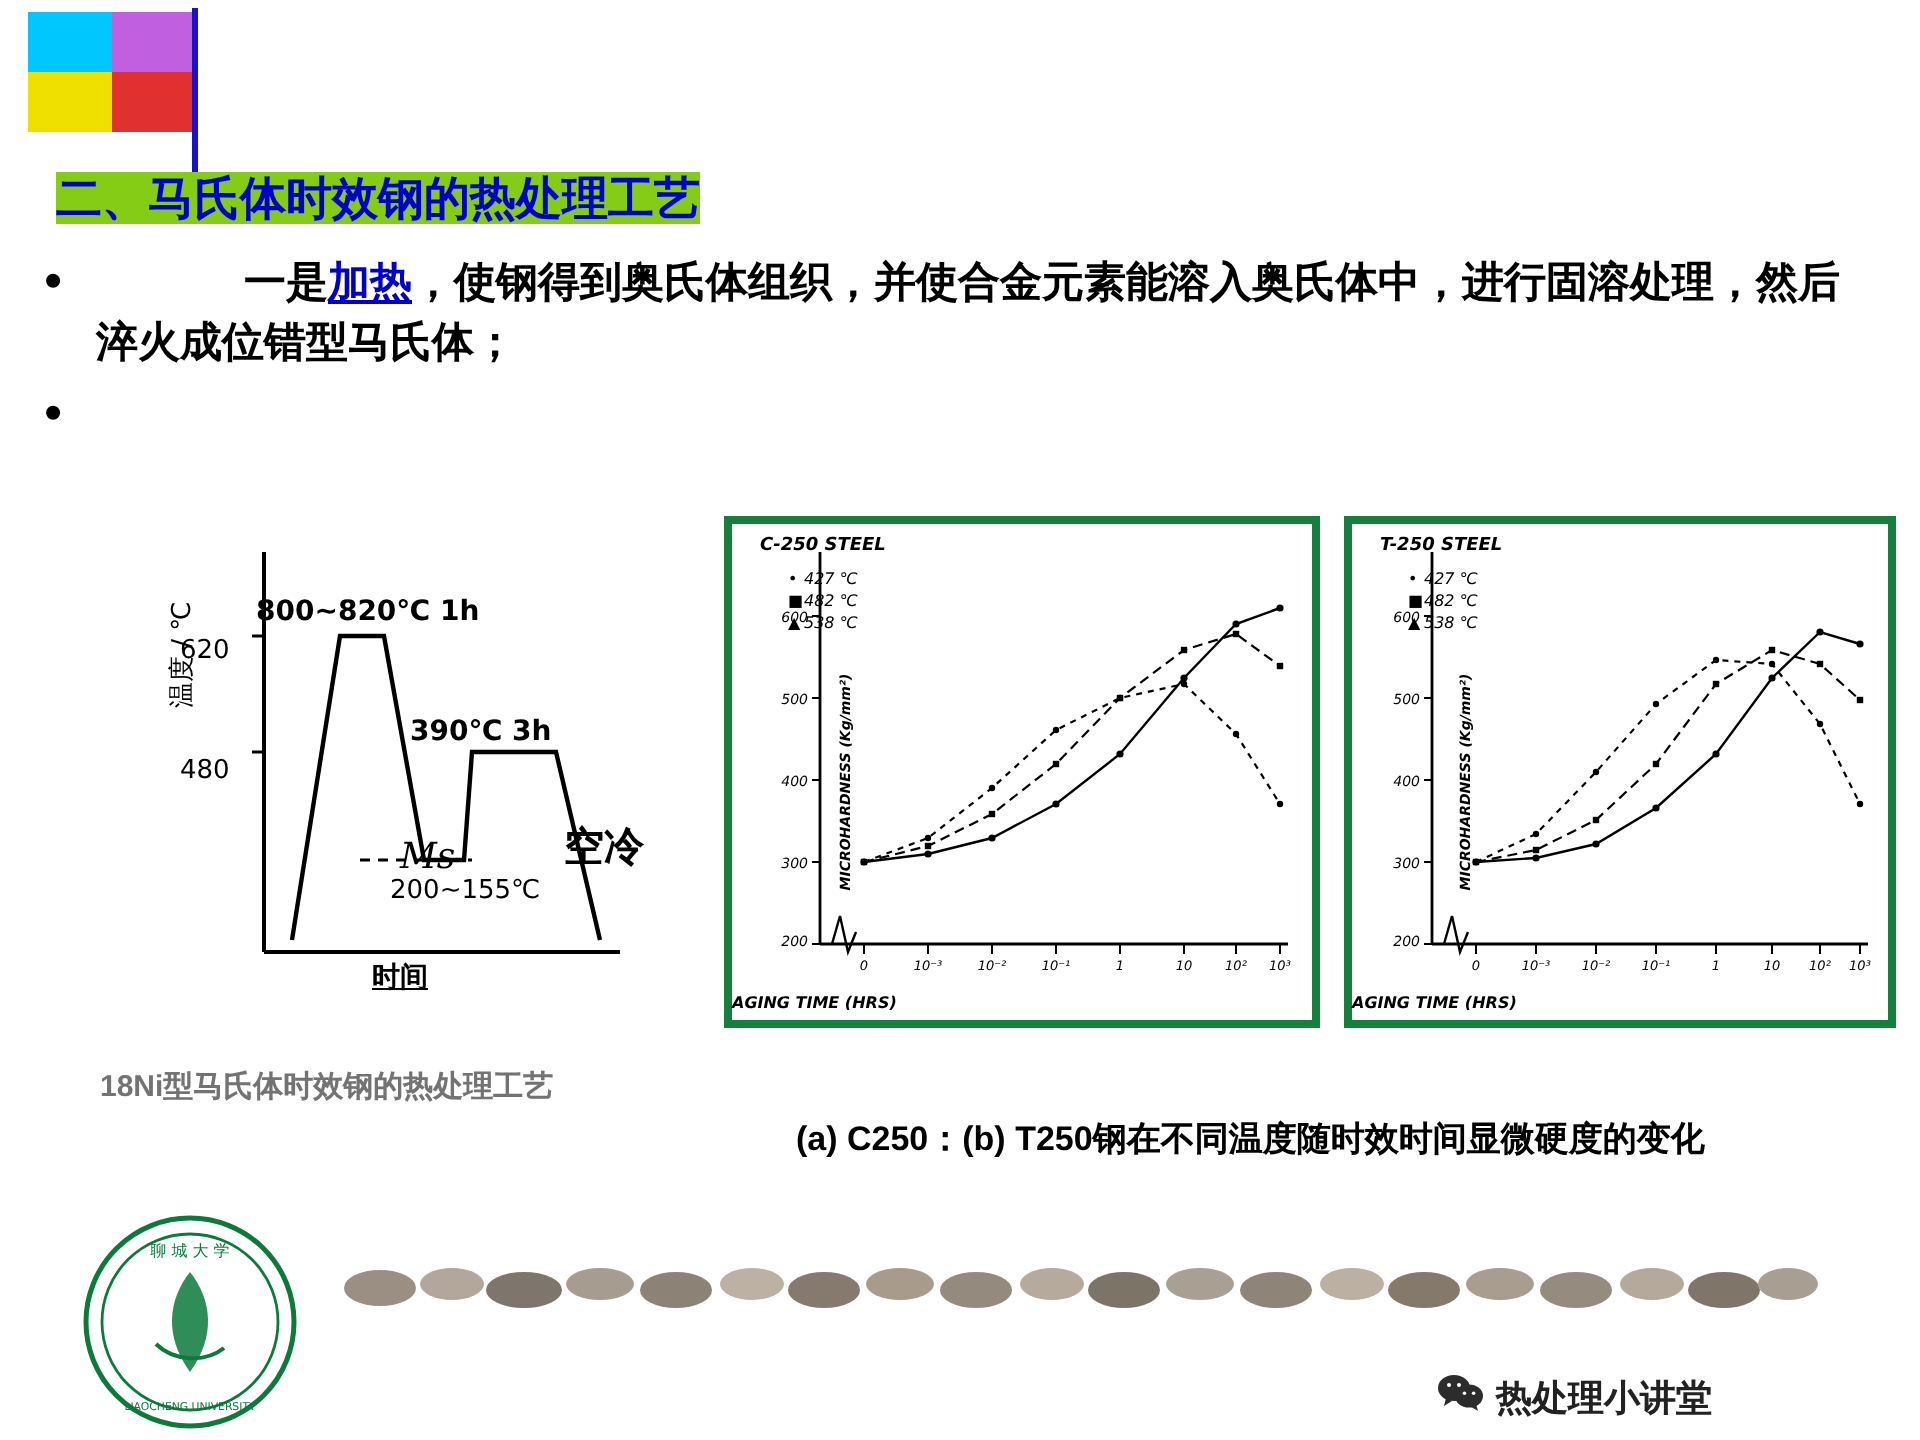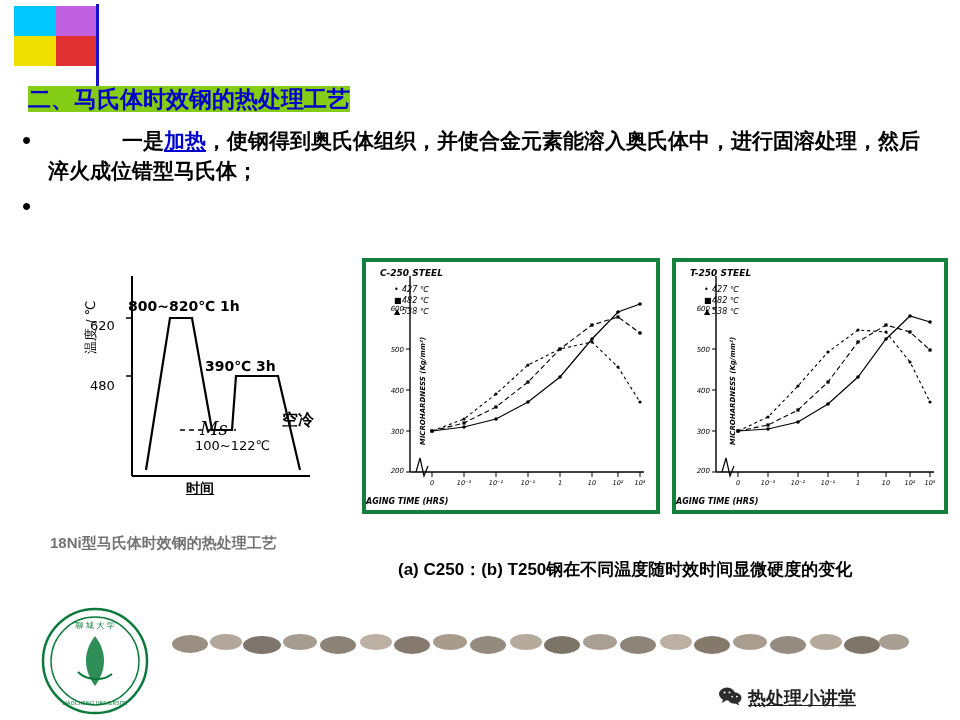--- a/index.html
+++ b/index.html
@@ -45,21 +45,21 @@
     transform:rotate(-90deg);transform-origin:left top;white-space:nowrap;
     font-family:"DejaVu Sans",sans-serif;
   }
   .ytick{position:absolute;font-size:13px;font-family:"DejaVu Sans",sans-serif;}
   .t810{left:30px;top:60px;}
   .t480{left:30px;top:120px;}
   .lab-800{position:absolute;left:68px;top:40px;font-size:14px;font-weight:bold;font-family:"DejaVu Sans",sans-serif;white-space:nowrap;}
   .lab-480{position:absolute;left:145px;top:100px;font-size:14px;font-weight:bold;font-family:"DejaVu Sans",sans-serif;white-space:nowrap;}
   .lab-ms{position:absolute;left:104px;top:160px;font-size:18px;font-style:italic;font-family:"DejaVu Serif",serif;margin-left:36px;}
   .lab-100{position:absolute;left:135px;top:180px;font-size:13px;font-family:"DejaVu Sans",sans-serif;white-space:nowrap;}
-  .lab-air{position:absolute;left:222px;top:152px;font-size:16px;font-weight:bold;font-family:"DejaVu Sans",sans-serif;}
+  .lab-air{position:absolute;left:222px;top:152px;font-size:20px;font-weight:bold;font-family:"DejaVu Sans",sans-serif;}
   .lab-time{position:absolute;left:126px;top:222px;font-size:14px;font-weight:bold;font-family:"DejaVu Sans",sans-serif;text-decoration:underline;}
 
   .cap-left{
     position:absolute;left:50px;top:534px;font-size:15px;font-weight:bold;color:#737373;
     font-family:Liberation Sans, sans-serif;
   }
   .cap-right{
     position:absolute;left:398px;top:558px;font-size:17px;font-weight:bold;color:#000;
     font-family:Liberation Sans, sans-serif;
   }
@@ -76,21 +76,21 @@
   .ylab{
     position:absolute;left:3px;top:52%;font-size:7px;font-weight:bold;
     transform:translateY(-50%) rotate(-90deg);transform-origin:center;white-space:nowrap;
     font-family:"DejaVu Sans",sans-serif;
   }
 
   
   .logo{position:absolute;left:40px;top:606px;width:110px;height:110px;}
   .stones{position:absolute;left:170px;top:618px;width:740px;height:46px;}
   .wechat{position:absolute;left:718px;top:686px;display:flex;align-items:center;gap:6px;}
-  .wechat .wtxt{font-size:18px;font-weight:bold;color:#222;font-family:"DejaVu Sans",sans-serif;text-decoration:underline;}
+  .wechat .wtxt{font-size:18px;font-weight:bold;color:#222;font-family:"DejaVu Sans",sans-serif;}
 </style>
 </head>
 <body>
 
 <div class="corner-block">
   <div class="sq c1"></div>
   <div class="sq c2"></div>
   <div class="sq c3"></div>
   <div class="sq c4"></div>
 </div>
@@ -129,21 +129,21 @@
 
       <line x1="66" y1="60" x2="72" y2="60" stroke="#000" stroke-width="1.5"></line>
       <line x1="66" y1="118" x2="72" y2="118" stroke="#000" stroke-width="1.5"></line>
     </svg>
     <div class="axis-label-y">温度 / ℃</div>
     <div class="ytick t810">620</div>
     <div class="ytick t480">480</div>
     <div class="lab-800">800~820℃  1h</div>
     <div class="lab-480">390℃  3h</div>
     <div class="lab-ms">Ms</div>
-    <div class="lab-100">100~122℃</div>
+    <div class="lab-100">200~155℃</div>
     <div class="lab-air">空冷</div>
     <div class="lab-time">时间</div>
   </div>
 
   <div class="panel p-mid">
     <div class="p-title">C-250 STEEL</div>
     <div class="legend">
       <div><span class="mk">•</span><span>427 ℃</span></div>
       <div><span class="mk">■</span><span>482 ℃</span></div>
       <div><span class="mk">▲</span><span>538 ℃</span></div>

